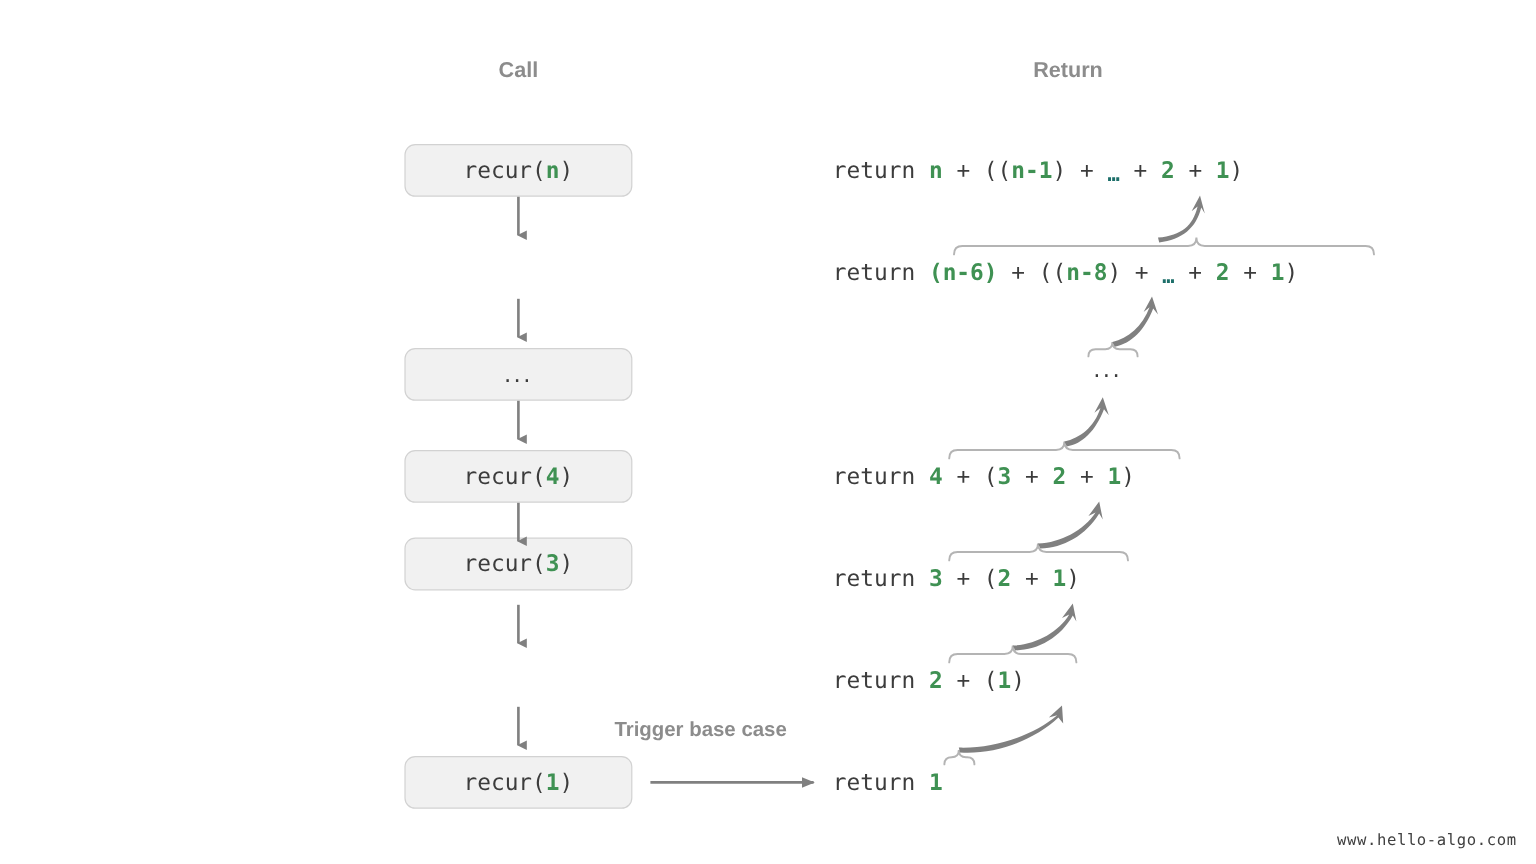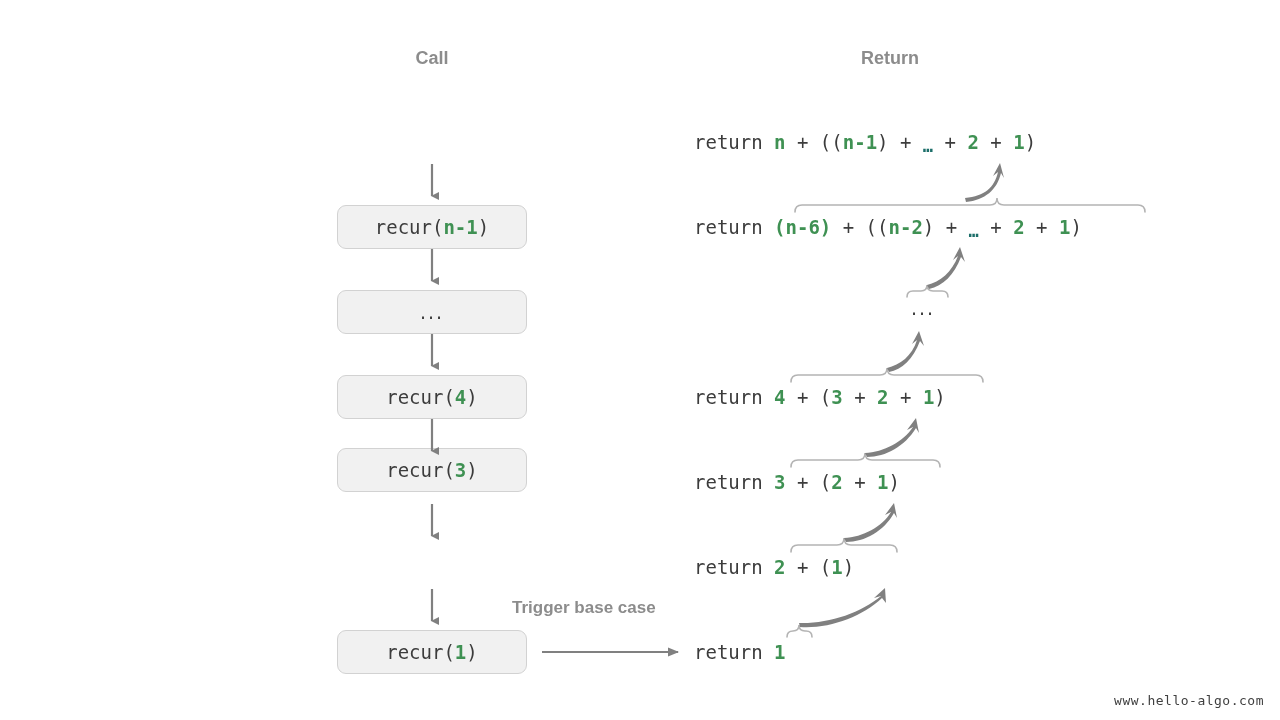--- a/index.html
+++ b/index.html
@@ -118,42 +118,42 @@
   }
 </style>
 </head>
 <body>
 
 <div class="stage">
 
   <div class="col-header" id="header-call">Call</div>
   <div class="col-header" id="header-return">Return</div>
 
-  <div class="call-box" style="top:205px">
-    <span><span class="fn">recur(</span><span class="arg">n-1</span><span class="fn">)</span></span>
+  <div class="call-box" style="top:120px">
+    <span><span class="fn">recur(</span><span class="arg">n</span><span class="fn">)</span></span>
   </div>
   <div class="call-box dots" style="top:290px">
     <span>...</span>
   </div>
   <div class="call-box" style="top:375px">
     <span><span class="fn">recur(</span><span class="arg">4</span><span class="fn">)</span></span>
   </div>
   <div class="call-box" style="top:448px">
     <span><span class="fn">recur(</span><span class="arg">3</span><span class="fn">)</span></span>
   </div>
   <div class="call-box" style="top:630px">
     <span><span class="fn">recur(</span><span class="arg">1</span><span class="fn">)</span></span>
   </div>
 
   <div class="ret-line" style="top:127px">
     <span class="kw">return</span><span class="op"> </span><span class="num">n</span><span class="op"> + ((</span><span class="num">n-1</span><span class="op">) + </span><span class="ell">…</span><span class="op"> + </span><span class="num">2</span><span class="op"> + </span><span class="num">1</span><span class="op">)</span>
   </div>
 
   <div class="ret-line" style="top:212px">
-    <span class="kw">return</span><span class="op"> </span><span class="num">(n-6)</span><span class="op"> + ((</span><span class="num">n-2</span><span class="op">) + </span><span class="ell">…</span><span class="op"> + </span><span class="num">2</span><span class="op"> + </span><span class="num">1</span><span class="op">)</span>
+    <span class="kw">return</span><span class="op"> </span><span class="num">(n-6)</span><span class="op"> + ((</span><span class="num">n-8</span><span class="op">) + </span><span class="ell">…</span><span class="op"> + </span><span class="num">2</span><span class="op"> + </span><span class="num">1</span><span class="op">)</span>
   </div>
 
   <div class="dots-mid" style="left:911px; top:297px;">...</div>
 
   <div class="ret-line" style="top:382px">
     <span class="kw">return</span><span class="op"> </span><span class="num">4</span><span class="op"> + (</span><span class="num">3</span><span class="op"> + </span><span class="num">2</span><span class="op"> + </span><span class="num">1</span><span class="op">)</span>
   </div>
 
   <div class="ret-line" style="top:467px">
     <span class="kw">return</span><span class="op"> </span><span class="num">3</span><span class="op"> + (</span><span class="num">2</span><span class="op"> + </span><span class="num">1</span><span class="op">)</span>

